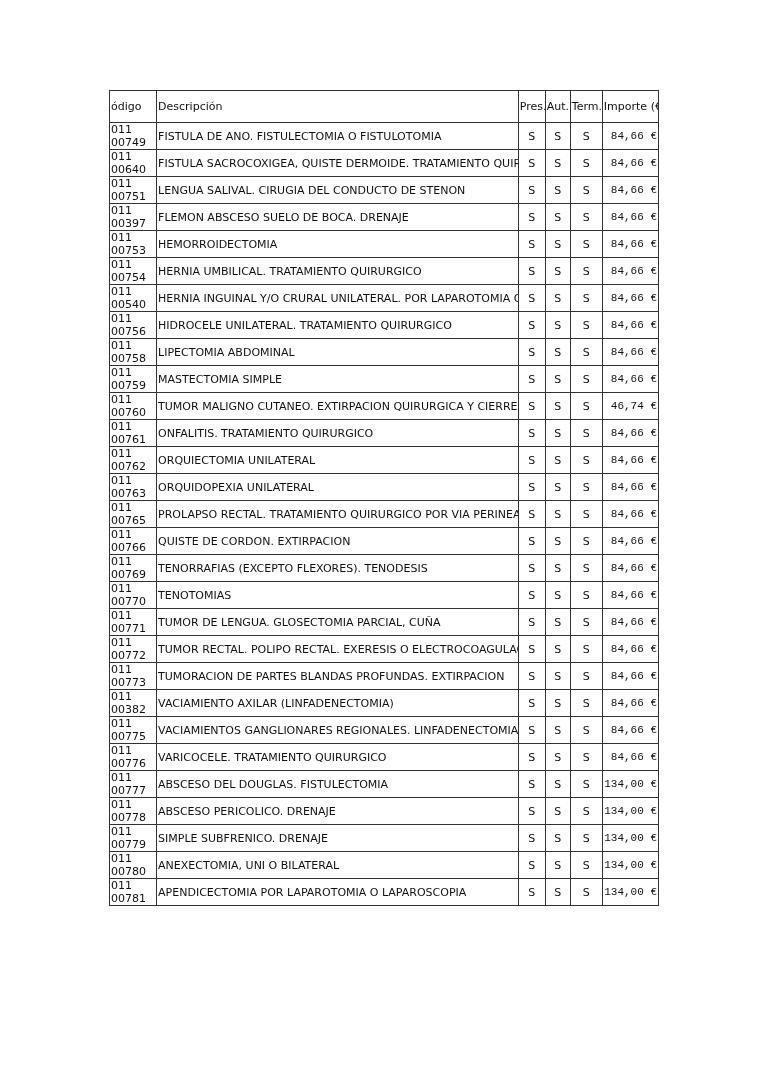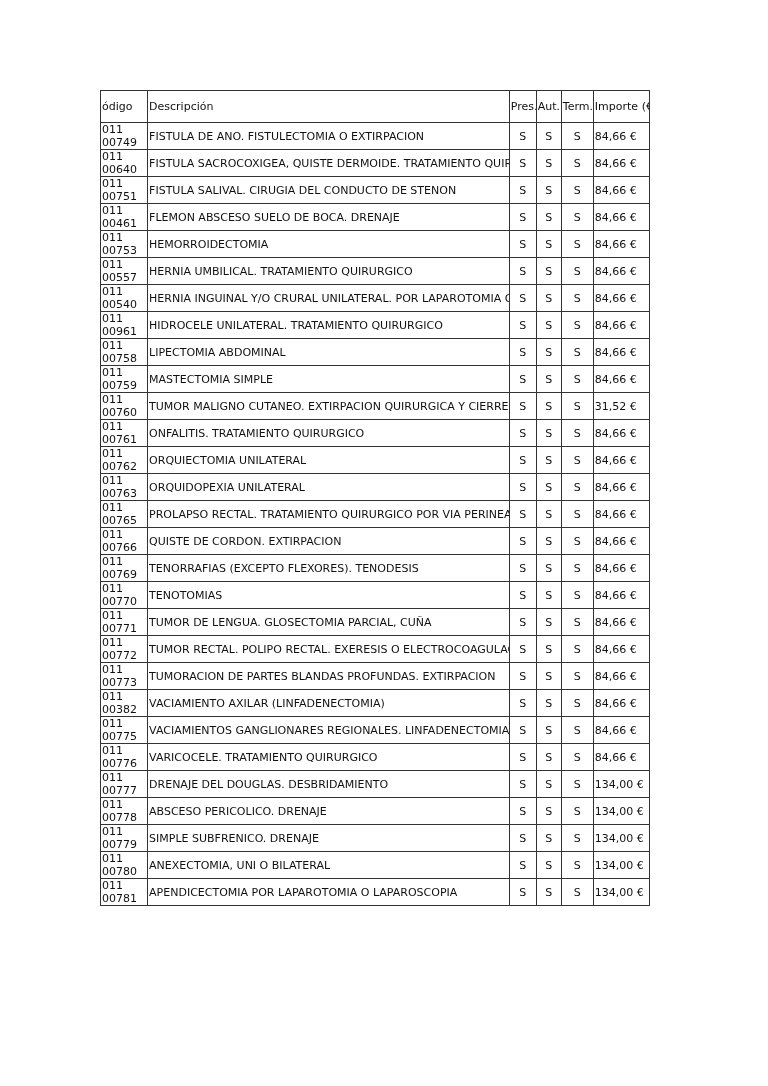--- a/index.html
+++ b/index.html
@@ -1,40 +1,40 @@
 <!DOCTYPE html>
 <html><head>
 <meta charset="utf-8">
 <style>
   html, body { margin: 0; padding: 0; background: #ffffff; }
   body { width: 768px; height: 1086px; position: relative; overflow: hidden;
          font-family: "DejaVu Sans", sans-serif; color: #111; }
   table.doc {
-    position: absolute; left: 100px; top: 90px;
+    position: absolute; left: 109px; top: 90px;
     width: 550px; border-collapse: collapse; table-layout: fixed;
     font-size: 11px; line-height: 13px;
   }
   table.doc td, table.doc th {
     border: 1px solid #333; padding: 0 1px; vertical-align: middle;
     font-weight: normal; overflow: hidden; white-space: nowrap;
   }
   col.c-code { width: 47px; }
   col.c-desc { width: 361px; }
   col.c-pres { width: 27px; }
   col.c-aut  { width: 25px; }
   col.c-term { width: 32px; }
   col.c-imp  { width: 56px; }
   tr.head { height: 32px; }
   tr.row  { height: 15px; }
   th { text-align: left; }
   th.center { text-align: center; padding: 0; }
   td.code { font-size: 11px; line-height: 13px; white-space: normal; }
   td.desc { white-space: normal; }
   td.flag { text-align: center; }
-  td.amount { text-align: left; padding-right: 1px; }
+  td.amount { text-align: right; padding-right: 1px; font-family: Liberation Mono, monospace; }
   th.imp { white-space: normal; line-height: 13px; }
 </style>
 </head>
 <body>
 
 <table class="doc">
   <colgroup>
     <col class="c-code">
       <col class="c-desc">
       <col class="c-pres">
@@ -51,21 +51,21 @@
       <th class="center">Term.</th>
       <th class="imp">Importe (€)</th>
     </tr>
   </thead>
   <tbody id="rows">
       <tr class="row">
         <td class="code">
           <div>011</div>
           <div>00749</div>
         </td>
-        <td class="desc">FISTULA DE ANO. FISTULECTOMIA O EXTIRPACION</td>
+        <td class="desc">FISTULA DE ANO. FISTULECTOMIA O FISTULOTOMIA</td>
         <td class="flag">S</td>
         <td class="flag">S</td>
         <td class="flag">S</td>
         <td class="amount">84,66 €</td>
       </tr>
       <tr class="row">
         <td class="code">
           <div>011</div>
           <div>00640</div>
         </td>
@@ -73,30 +73,30 @@
         <td class="flag">S</td>
         <td class="flag">S</td>
         <td class="flag">S</td>
         <td class="amount">84,66 €</td>
       </tr>
       <tr class="row">
         <td class="code">
           <div>011</div>
           <div>00751</div>
         </td>
-        <td class="desc">FISTULA SALIVAL. CIRUGIA DEL CONDUCTO DE STENON</td>
-        <td class="flag">S</td>
-        <td class="flag">S</td>
-        <td class="flag">S</td>
-        <td class="amount">84,66 €</td>
-      </tr>
-      <tr class="row">
-        <td class="code">
-          <div>011</div>
-          <div>00461</div>
+        <td class="desc">LENGUA SALIVAL. CIRUGIA DEL CONDUCTO DE STENON</td>
+        <td class="flag">S</td>
+        <td class="flag">S</td>
+        <td class="flag">S</td>
+        <td class="amount">84,66 €</td>
+      </tr>
+      <tr class="row">
+        <td class="code">
+          <div>011</div>
+          <div>00397</div>
         </td>
         <td class="desc">FLEMON ABSCESO SUELO DE BOCA. DRENAJE</td>
         <td class="flag">S</td>
         <td class="flag">S</td>
         <td class="flag">S</td>
         <td class="amount">84,66 €</td>
       </tr>
       <tr class="row">
         <td class="code">
           <div>011</div>
@@ -104,21 +104,21 @@
         </td>
         <td class="desc">HEMORROIDECTOMIA</td>
         <td class="flag">S</td>
         <td class="flag">S</td>
         <td class="flag">S</td>
         <td class="amount">84,66 €</td>
       </tr>
       <tr class="row">
         <td class="code">
           <div>011</div>
-          <div>00557</div>
+          <div>00754</div>
         </td>
         <td class="desc">HERNIA UMBILICAL. TRATAMIENTO QUIRURGICO</td>
         <td class="flag">S</td>
         <td class="flag">S</td>
         <td class="flag">S</td>
         <td class="amount">84,66 €</td>
       </tr>
       <tr class="row">
         <td class="code">
           <div>011</div>
@@ -126,21 +126,21 @@
         </td>
         <td class="desc">HERNIA INGUINAL Y/O CRURAL UNILATERAL. POR LAPAROTOMIA O POR LAPAROSCOPIA</td>
         <td class="flag">S</td>
         <td class="flag">S</td>
         <td class="flag">S</td>
         <td class="amount">84,66 €</td>
       </tr>
       <tr class="row">
         <td class="code">
           <div>011</div>
-          <div>00961</div>
+          <div>00756</div>
         </td>
         <td class="desc">HIDROCELE UNILATERAL. TRATAMIENTO QUIRURGICO</td>
         <td class="flag">S</td>
         <td class="flag">S</td>
         <td class="flag">S</td>
         <td class="amount">84,66 €</td>
       </tr>
       <tr class="row">
         <td class="code">
           <div>011</div>
@@ -165,21 +165,21 @@
       </tr>
       <tr class="row">
         <td class="code">
           <div>011</div>
           <div>00760</div>
         </td>
         <td class="desc">TUMOR MALIGNO CUTANEO. EXTIRPACION QUIRURGICA Y CIERRE DIRECTO</td>
         <td class="flag">S</td>
         <td class="flag">S</td>
         <td class="flag">S</td>
-        <td class="amount">31,52 €</td>
+        <td class="amount">46,74 €</td>
       </tr>
       <tr class="row">
         <td class="code">
           <div>011</div>
           <div>00761</div>
         </td>
         <td class="desc">ONFALITIS. TRATAMIENTO QUIRURGICO</td>
         <td class="flag">S</td>
         <td class="flag">S</td>
         <td class="flag">S</td>
@@ -315,21 +315,21 @@
         <td class="flag">S</td>
         <td class="flag">S</td>
         <td class="flag">S</td>
         <td class="amount">84,66 €</td>
       </tr>
       <tr class="row">
         <td class="code">
           <div>011</div>
           <div>00777</div>
         </td>
-        <td class="desc">DRENAJE DEL DOUGLAS. DESBRIDAMIENTO</td>
+        <td class="desc">ABSCESO DEL DOUGLAS. FISTULECTOMIA</td>
         <td class="flag">S</td>
         <td class="flag">S</td>
         <td class="flag">S</td>
         <td class="amount">134,00 €</td>
       </tr>
       <tr class="row">
         <td class="code">
           <div>011</div>
           <div>00778</div>
         </td>

